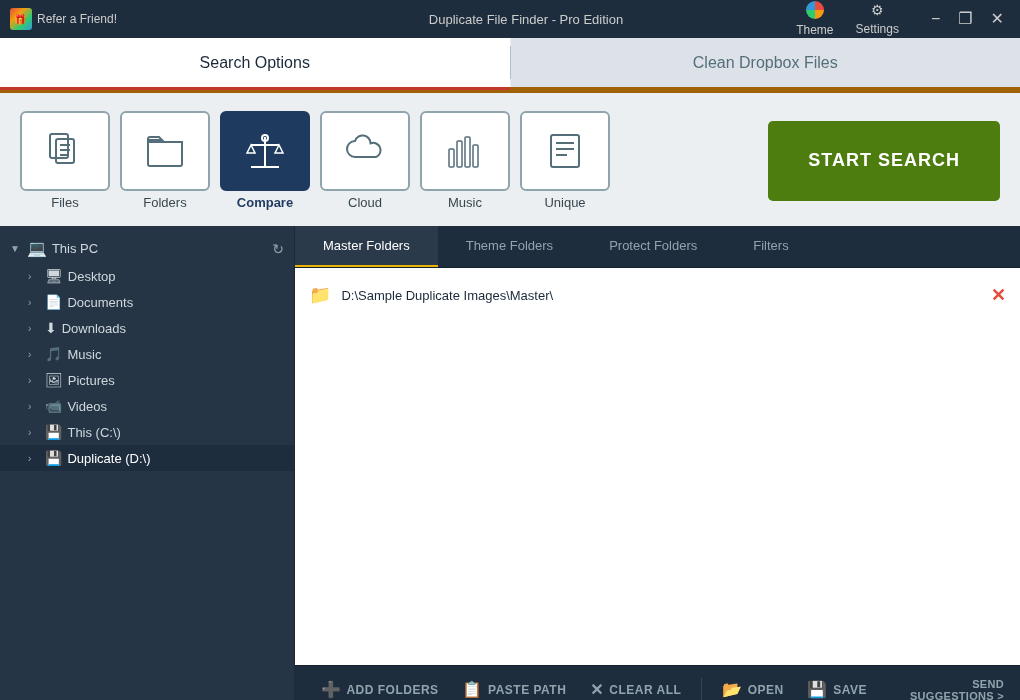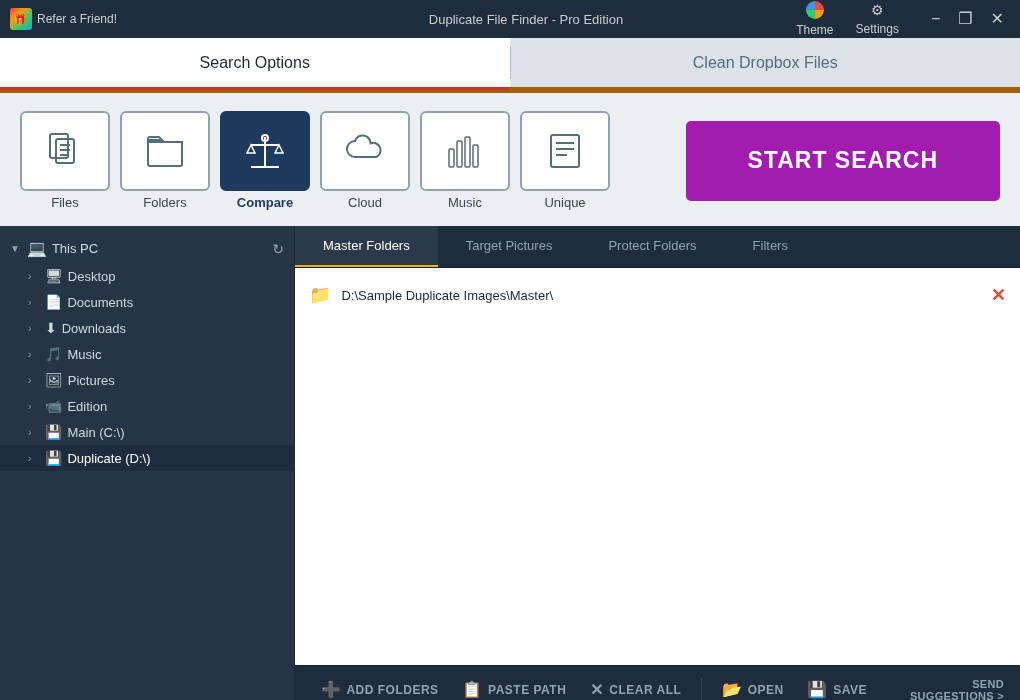--- a/index.html
+++ b/index.html
@@ -158,27 +158,27 @@
     }
     .icon-box svg { width: 44px; height: 44px; }
     .icon-label {
       font-size: 13px;
       color: #37474f;
       font-weight: 400;
     }
     .icon-item.active .icon-label { color: #1e3a5f; font-weight: 600; }
 
     .start-btn {
-      background: #a21caf;
+      background: #4d7c0f;
       color: #fff;
       border: none;
       border-radius: 5px;
-      padding: 0 62px;
+      padding: 0 40px;
       height: 80px;
-      font-size: 23px;
+      font-size: 18px;
       font-weight: 700;
       letter-spacing: 1px;
       cursor: pointer;
       margin-left: 20px;
       white-space: nowrap;
     }
 
     
     #main-content {
       display: flex;
@@ -487,42 +487,42 @@
       <span>Music</span>
     </div>
     <div class="tree-item">
       <span class="tree-arrow">›</span>
       <span class="folder-icon-sm">🖼</span>
       <span>Pictures</span>
     </div>
     <div class="tree-item">
       <span class="tree-arrow">›</span>
       <span class="folder-icon-sm">📹</span>
-      <span>Edition</span>
+      <span>Videos</span>
     </div>
     <div class="tree-item">
       <span class="tree-arrow">›</span>
       <span class="folder-icon-sm">💾</span>
-      <span>Main (C:\)</span>
+      <span>This (C:\)</span>
     </div>
     <div class="tree-item selected">
       <span class="tree-arrow">›</span>
       <span class="folder-icon-sm">💾</span>
       <span>Duplicate (D:\)</span>
     </div>
   </div>
 
   <div id="right-panel">
 
     <div id="inner-tabs">
       <button class="inner-tab active">
         <span>Master Folders</span>
       </button>
       <button class="inner-tab">
-        <span>Target Pictures</span>
+        <span>Theme Folders</span>
       </button>
       <button class="inner-tab">
         <span>Protect Folders</span>
       </button>
       <button class="inner-tab">
         <span>Filters</span>
       </button>
     </div>
 
     <div id="folder-area">

